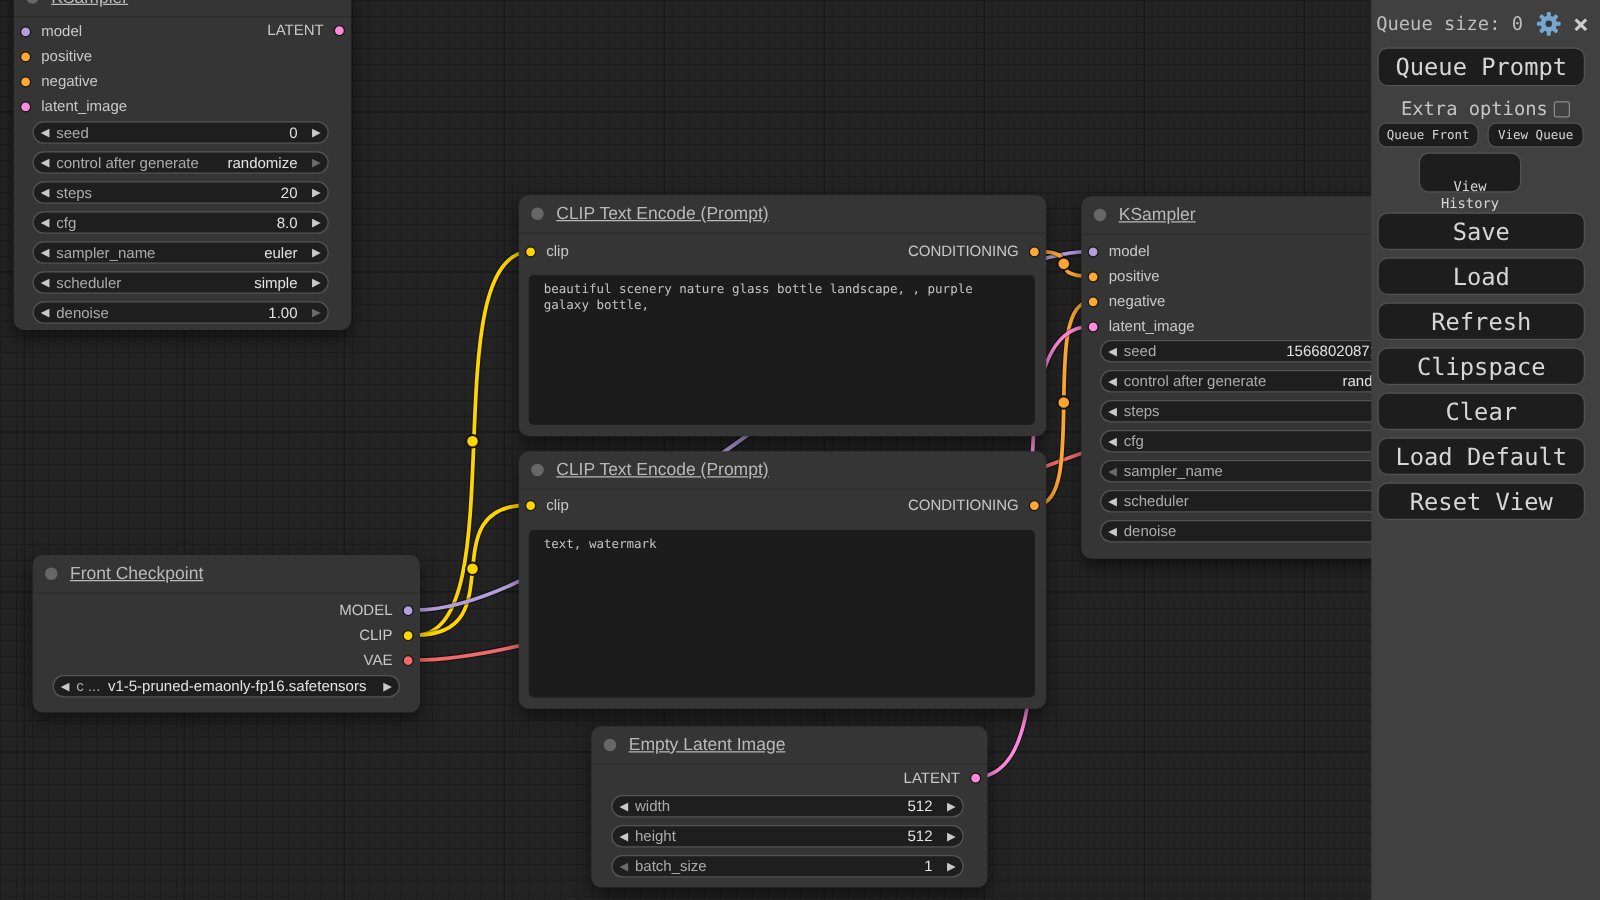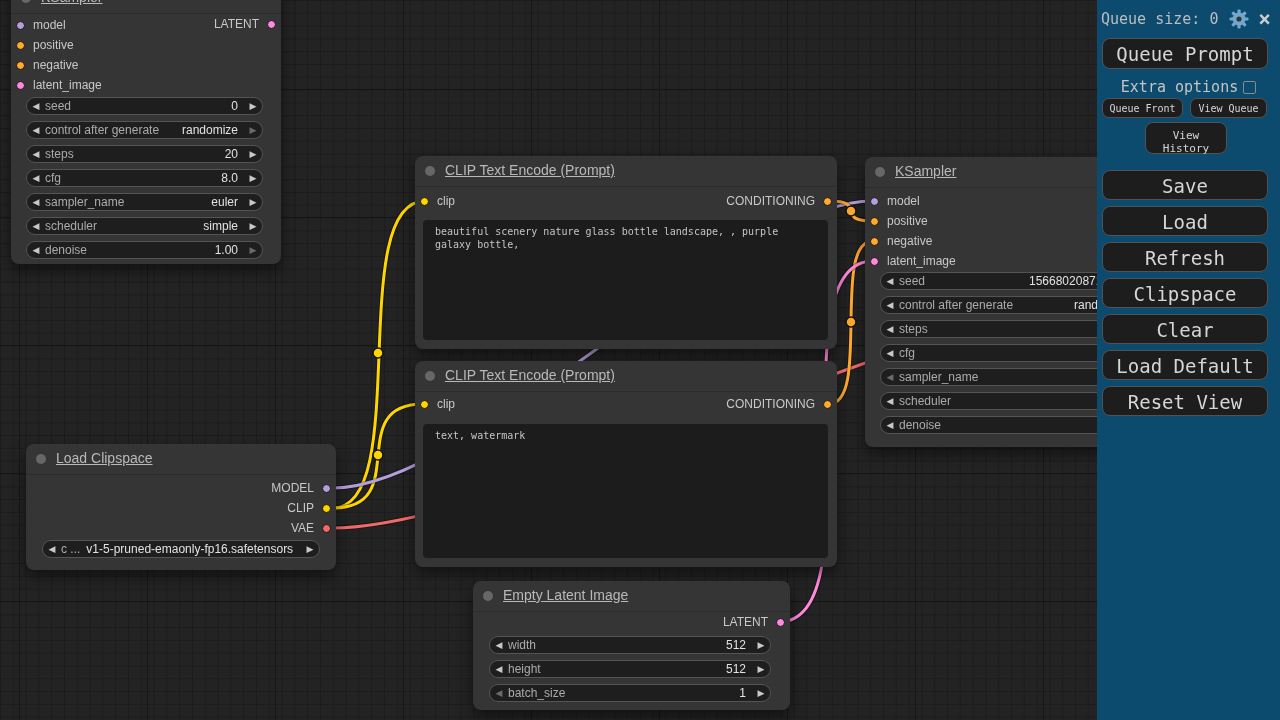--- a/index.html
+++ b/index.html
@@ -35,37 +35,37 @@
   .widget .arr{width:18px;flex:none;text-align:center;font-size:9px;color:#c9c9c9;}
   .widget .arr.dim{color:#6b6b6b;}
   .widget .wlabel{flex:none;}
   .widget .spacer{flex:1;}
   .widget .wvalue{color:#e2e2e2;margin:0 6px;}
   .widget .wvalue.absv{position:absolute;margin:0;}
   .prompt{position:absolute;background:#1c1c1c;border-radius:4px;color:#c4c4c4;
     font-family:"DejaVu Sans Mono",monospace;font-size:10px;line-height:13px;
     padding:5px 12px;box-sizing:border-box;white-space:pre-wrap;word-break:break-word;}
   
-  .panel{position:absolute;left:1097px;top:0;width:183px;height:720px;background:#0c4a6e;
+  .panel{position:absolute;left:1097px;top:0;width:183px;height:720px;background:#404040;
     z-index:5;font-family:"DejaVu Sans Mono",monospace;color:#c4c4c4;}
   .panel-header{display:flex;align-items:center;padding:9px 9px 0 4px;}
   .queue-size{font-size:15px;color:#bdbdbd;white-space:pre;}
   .gear{margin-left:auto;width:20px;height:20px;display:inline-block;}
   .close-x{margin-left:9px;font-size:21px;line-height:20px;color:#cccccc;font-weight:bold;cursor:default;}
   .btn{display:block;box-sizing:border-box;background:#1d1d1d;border:1px solid #525252;
     border-radius:8px;color:#d6d6d6;font-family:"DejaVu Sans Mono",monospace;text-align:center;}
   .queue-prompt{position:absolute;left:5px;top:38px;width:166px;height:31px;font-size:19px;}
   .extra-row{position:absolute;left:0;top:78px;width:183px;display:flex;align-items:center;justify-content:center;}
   .extra-label{font-size:15px;color:#c4c4c4;}
   .checkbox{width:11px;height:11px;border:1px solid #8a8a8a;border-radius:2px;margin-left:5px;background:transparent;}
   .small-row{position:absolute;left:5px;top:98px;width:173px;display:flex;gap:7px;}
   .btn.small{height:20px;font-size:10px;line-height:18px;border-radius:7px;}
   .qf{width:81px;}.vq{width:77px;}
-  .history{position:absolute;left:48px;top:122px;width:82px;height:32px;font-size:11px;
-    line-height:13px;padding-top:6px;white-space:normal;}
+  .history{position:absolute;left:38px;top:122px;width:82px;height:32px;font-size:11px;
+    line-height:13px;padding-top:20px;white-space:normal;}
   .main-buttons{position:absolute;left:5px;top:170px;width:166px;}
   .btn.main{width:166px;height:30px;font-size:19px;line-height:28px;margin-bottom:6px;}
 </style>
 </head>
 <body>
 
 <div class="stage">
   <div class="canvas" id="canvas">
       <svg class="wires" width="1280" height="720">
         <path d="M 333,508 C 413,508 345,201 425,201" fill="none" stroke="rgba(0,0,0,0.35)" stroke-width="5"></path>
@@ -191,21 +191,21 @@
         </div>
         <div class="slot out" style="top: 34px;">
           <div class="port" style="background: rgb(255, 169, 49);"></div>
           <div class="lbl">CONDITIONING</div>
         </div>
         <div class="prompt" style="left: 8px; top: 63px; width: 405px; height: 134px;">text, watermark</div>
       </div>
       <div class="node" style="left: 26px; top: 444px; width: 310px; height: 126px;">
         <div class="node-title">
           <div class="collapse-dot"></div>
-          <div class="title-text">Load Clipspace</div>
+          <div class="title-text">Front Checkpoint</div>
         </div>
         <div class="slot out" style="top: 35px;">
           <div class="port" style="background: rgb(179, 157, 219);"></div>
           <div class="lbl">MODEL</div>
         </div>
         <div class="slot out" style="top: 55px;">
           <div class="port" style="background: rgb(255, 213, 0);"></div>
           <div class="lbl">CLIP</div>
         </div>
         <div class="slot out" style="top: 75px; text-align: right;">

